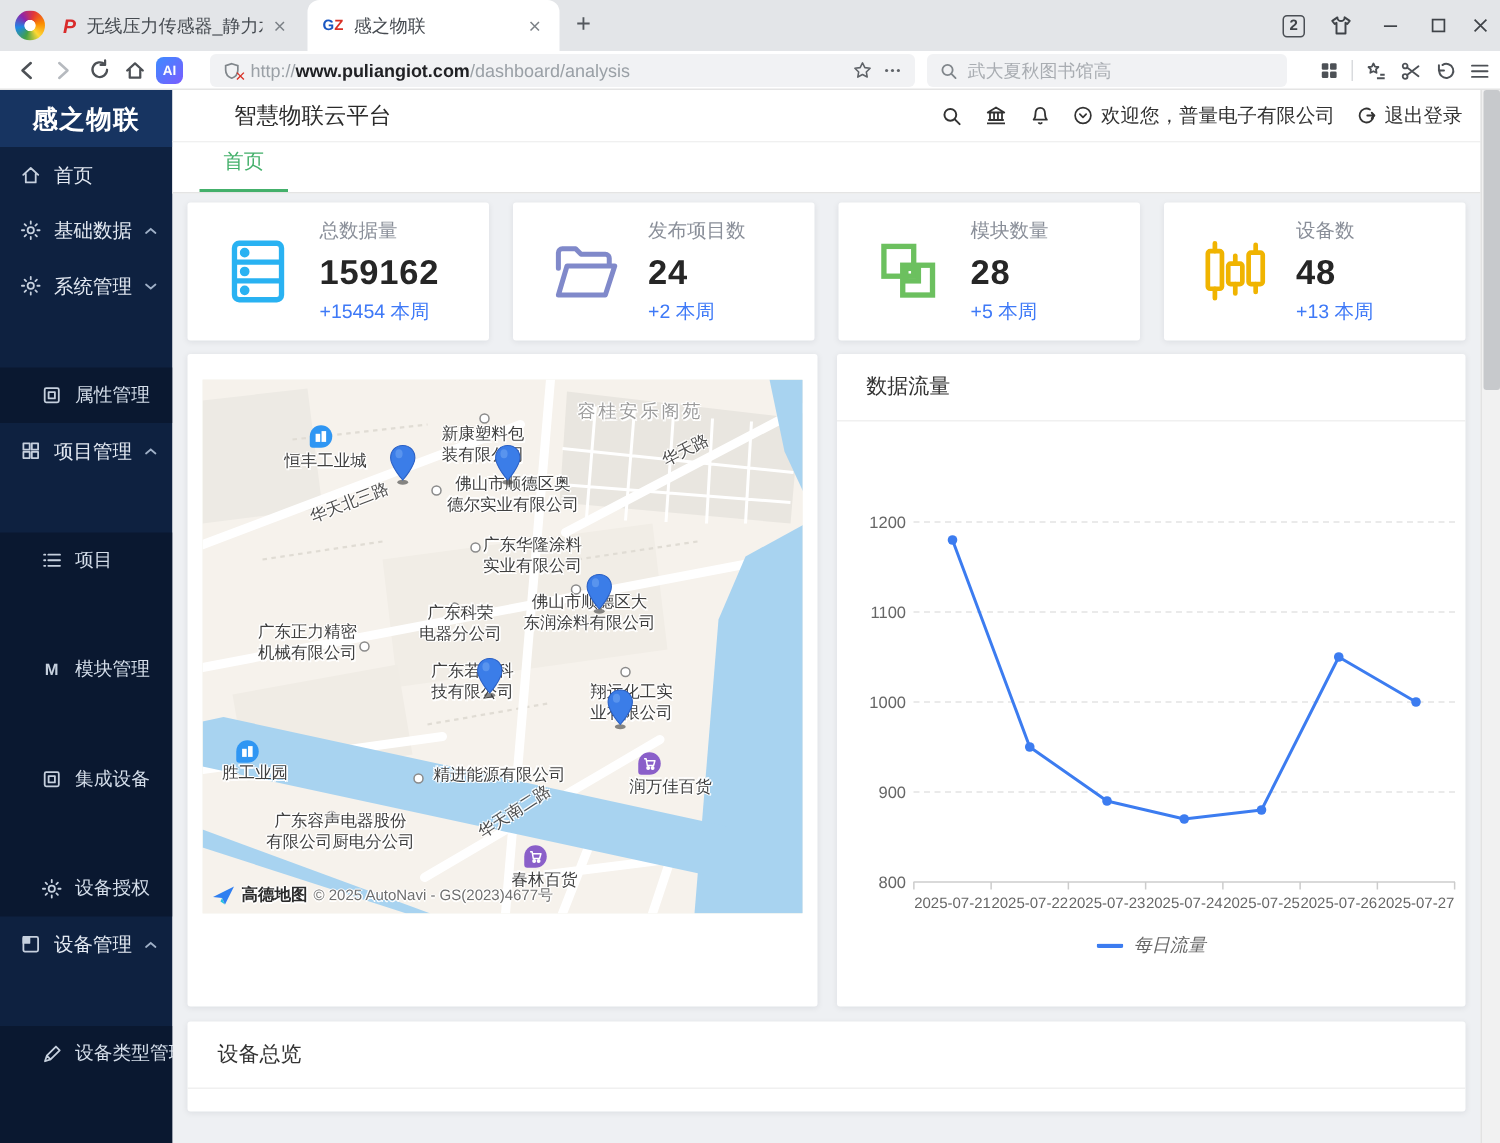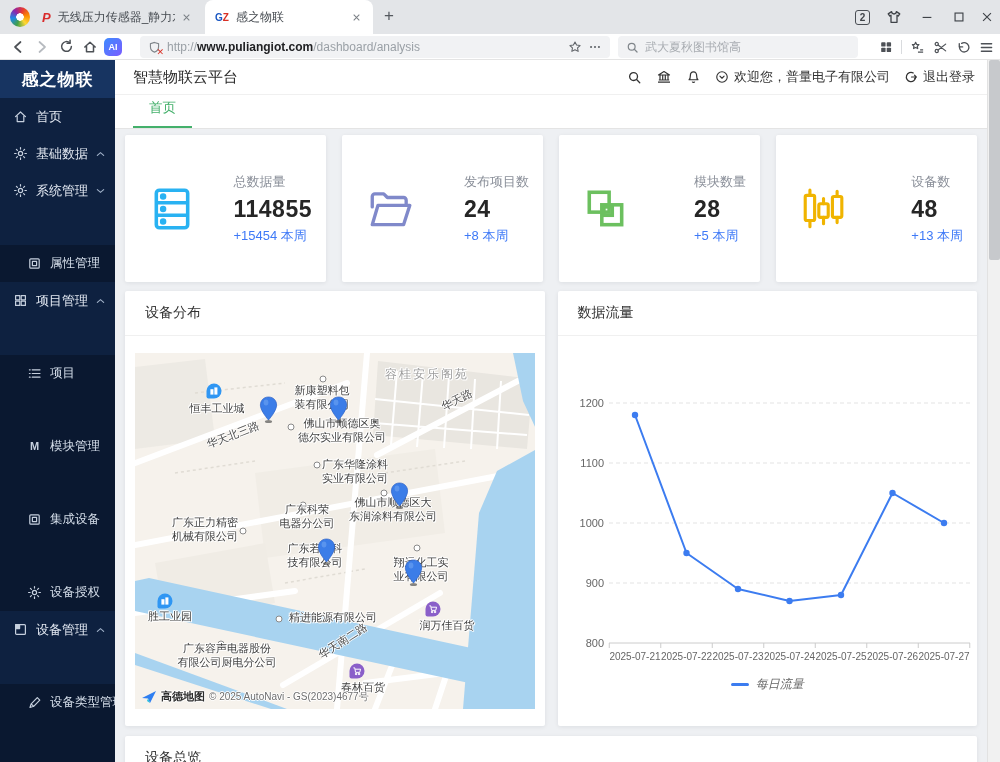--- a/index.html
+++ b/index.html
@@ -53,32 +53,32 @@
   .slogo { height:38px; background:#173461; color:#fff; font-size:17px; font-weight:bold;
     display:flex; align-items:center; justify-content:center; letter-spacing:1px; }
   .srow { height:37px; display:flex; align-items:center; padding-left:13px; gap:8px; font-size:13px; color:#e3e9f2; }
   .srow .lbl { white-space:nowrap; }
   .srow .chev { margin-left:auto; margin-right:10px; display:flex; }
   .submenu { background:#0a1830; }
   .submenu .srow { padding-left:27px; color:#d5deea; font-size:12.5px;margin-top:36px; }
   .sic { color:#c6d0de; display:flex; }
 
   .pageright { position:absolute; left:115px; top:60px; width:872px; height:702px; background:#eef0f3; }
-  .appheader { height:35px; background:#fff; display:flex; align-items:center; padding:0 12px 0 18px;
+  .appheader { height:35px; background:#fff; display:flex; align-items:center; padding:0 12px 0 41px;
     border-bottom:1px solid #f0f0f0; }
   .apptitle { font-size:15px; color:#2b2b2b; }
   .hicons { margin-left:auto; display:flex; align-items:center; gap:14px; color:#333; }
   .welcome,.logout { display:flex; align-items:center; gap:5px; font-size:13px; color:#333; }
   .tabstrip { height:34px; background:#fff; border-bottom:1px solid #e4e4e4; display:flex; align-items:flex-end; padding-left:18px; }
   .ttab { color:#44b06b; font-size:13.5px; padding:0 16px 9px 16px; border-bottom:2px solid #44b06b; }
 
   .content { padding:6px 10px 0 10px; }
   .card { background:#fff; border-radius:2px; box-shadow:0 1px 4px rgba(0,21,41,.08); }
   .statsrow { display:flex; gap:16px; margin-bottom:9px; }
-  .statcard { flex:1; height:147px; display:flex; align-items:center; padding:6px 14px 6px 24px; gap:6px;justify-content:space-between; }
+  .statcard { flex:1; height:92px; display:flex; align-items:center; padding:6px 14px 6px 24px; gap:18px; }
   .stxt { display:flex; flex-direction:column; }
   .slabel { font-size:13px; color:#8a8f99; margin-bottom:5px; }
   .svalue { font-size:23px; font-weight:bold; color:#262626; letter-spacing:.5px; }
   .sdelta { font-size:13px; color:#3e79f7; margin-top:4px; }
 
   .midrow { display:flex; gap:13px; margin-bottom:10px; }
   .midcard { flex:1; height:435px; }
   .chead { height:45px; display:flex; align-items:center; padding:0 20px; font-size:14px; color:#333;
     border-bottom:1px solid #f0f0f0; }
   .cbody { position:relative; }
@@ -494,35 +494,35 @@
               <svg width="46" height="46" viewBox="0 0 44 44" fill="none" stroke="#29b2f2" stroke-width="3.4" stroke-linejoin="round">
                 <rect x="7" y="4" width="30" height="36" rx="3"></rect>
                 <path d="M7 16 H37 M7 28 H37"></path>
                 <circle cx="13.5" cy="10" r="1.4" fill="#29b2f2"></circle>
                 <circle cx="13.5" cy="22" r="1.4" fill="#29b2f2"></circle>
                 <circle cx="13.5" cy="34" r="1.4" fill="#29b2f2"></circle>
               </svg>
             </span>
             <span class="stxt">
               <span class="slabel" data-interactable="false">总数据量</span>
-              <span class="svalue" data-interactable="false">114855</span>
+              <span class="svalue" data-interactable="false">159162</span>
               <span class="sdelta" data-interactable="false">+15454 本周</span>
             </span>
           </div>
           <div class="card statcard" data-interactable="false">
             <span class="ic" data-interactable="false">
               <svg width="48" height="46" viewBox="0 0 46 44" fill="none" stroke="#8089ca" stroke-width="3.2" stroke-linejoin="round" stroke-linecap="round">
                 <path d="M6 20 V10 a2.5 2.5 0 0 1 2.5-2.5 H17 l3.5 3.5 H36 a2.5 2.5 0 0 1 2.5 2.5 V17"></path>
                 <path d="M6 37 L11.5 18.5 H42 L36 37 Z"></path>
               </svg>
             </span>
             <span class="stxt">
               <span class="slabel" data-interactable="false">发布项目数</span>
               <span class="svalue" data-interactable="false">24</span>
-              <span class="sdelta" data-interactable="false">+8 本周</span>
+              <span class="sdelta" data-interactable="false">+2 本周</span>
             </span>
           </div>
           <div class="card statcard" data-interactable="false">
             <span class="ic" data-interactable="false">
               <svg width="46" height="46" viewBox="0 0 44 44" fill="none" stroke="#6cc05f" stroke-width="3.4" stroke-linejoin="miter">
                 <rect x="6" y="6" width="19" height="19"></rect>
                 <rect x="18" y="18" width="19" height="19"></rect>
                 <rect x="20" y="20" width="8" height="8"></rect>
               </svg>
             </span>
@@ -546,21 +546,20 @@
             <span class="stxt">
               <span class="slabel" data-interactable="false">设备数</span>
               <span class="svalue" data-interactable="false">48</span>
               <span class="sdelta" data-interactable="false">+13 本周</span>
             </span>
           </div>
         </div>
 
       <div class="midrow">
         <div class="card midcard" data-interactable="false">
-          <div class="chead" data-interactable="false">设备分布</div>
           <div class="cbody">
             <div class="mapwrap" id="mapwrap" data-interactable="true">
                 <div class="mapsvg" data-interactable="false"><svg width="402" height="356" viewBox="0 0 402 356">
                     <rect width="402" height="356" fill="#f6f2ec"></rect>
                     <polygon points="243,8 398,26 392,96 238,82" fill="#e9e6e0"></polygon>
                     <polygon points="0,14 70,6 80,86 0,96" fill="#edeae4"></polygon>
                     <polygon points="120,120 300,96 310,180 130,205" fill="#f1ede6"></polygon>
                     <polygon points="20,210 130,190 140,250 30,268" fill="#f0ece5"></polygon>
                     <g stroke="#ffffff" stroke-width="2">
                       <path d="M262,18 L256,92 M288,20 L282,94 M314,23 L309,95 M340,26 L336,96 M366,28 L362,96 M240,46 L394,62 M239,70 L392,82"></path>

